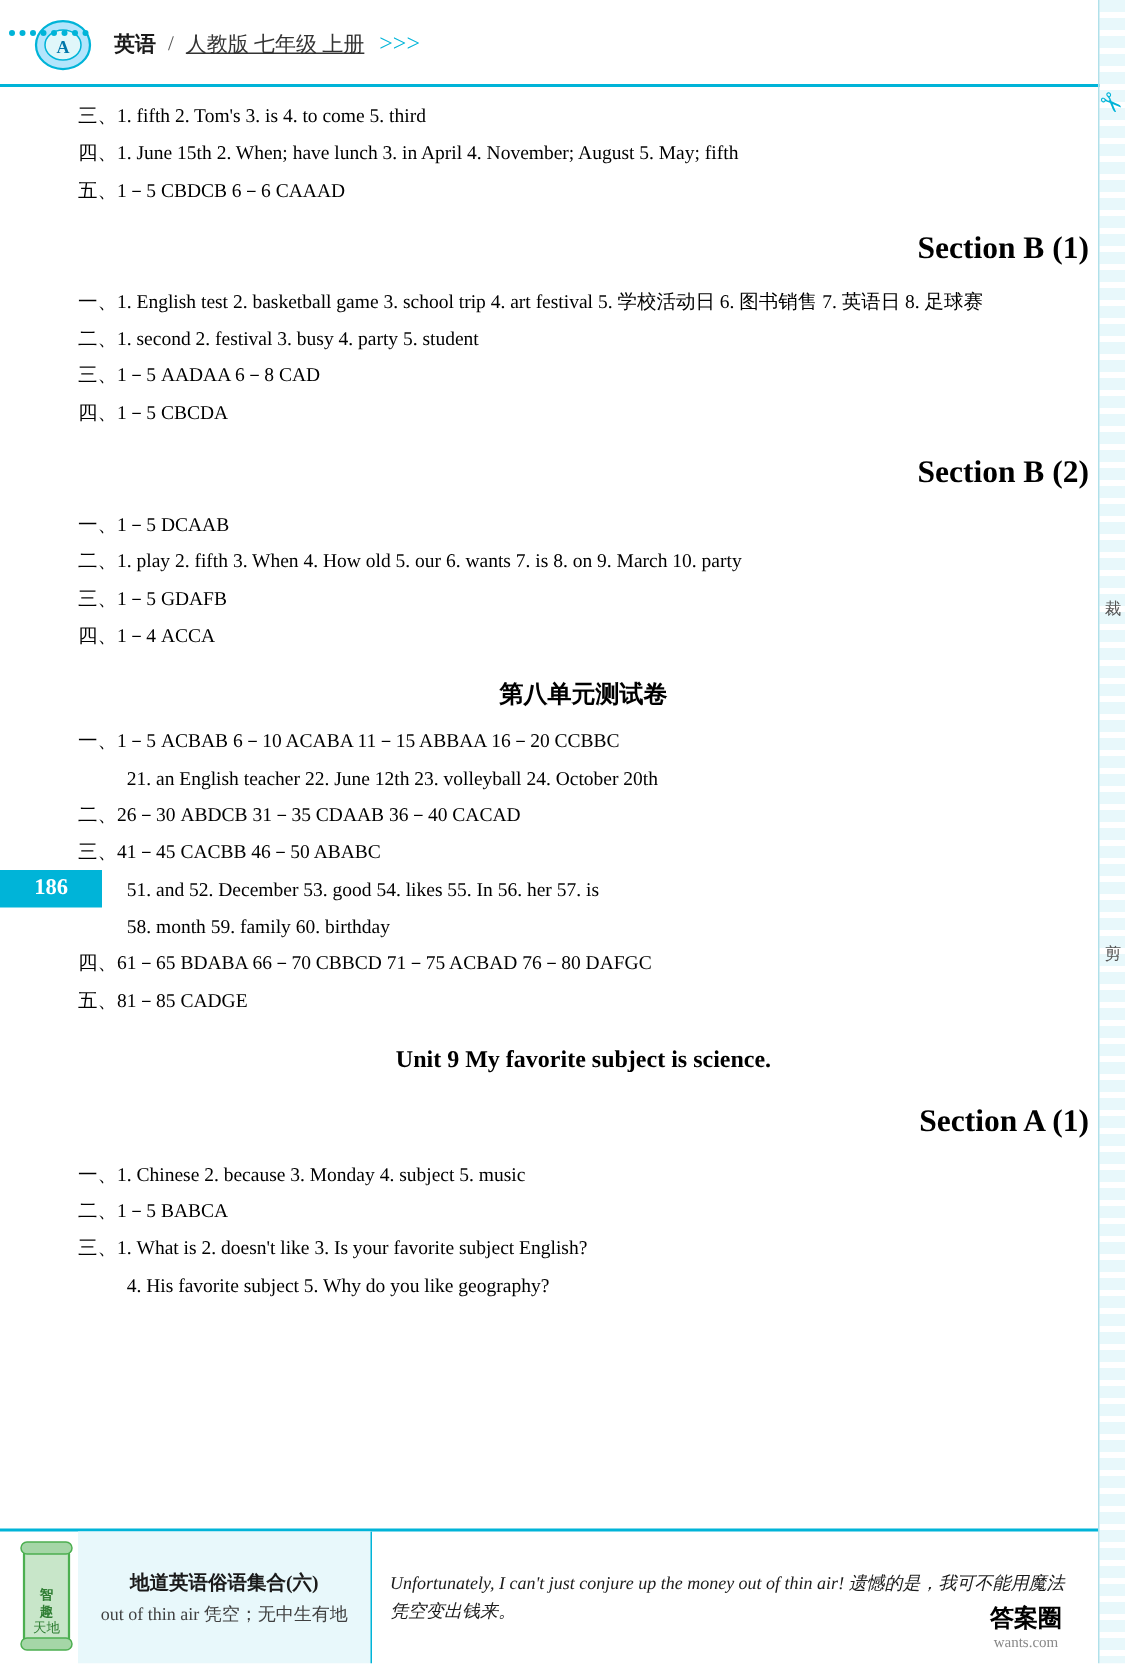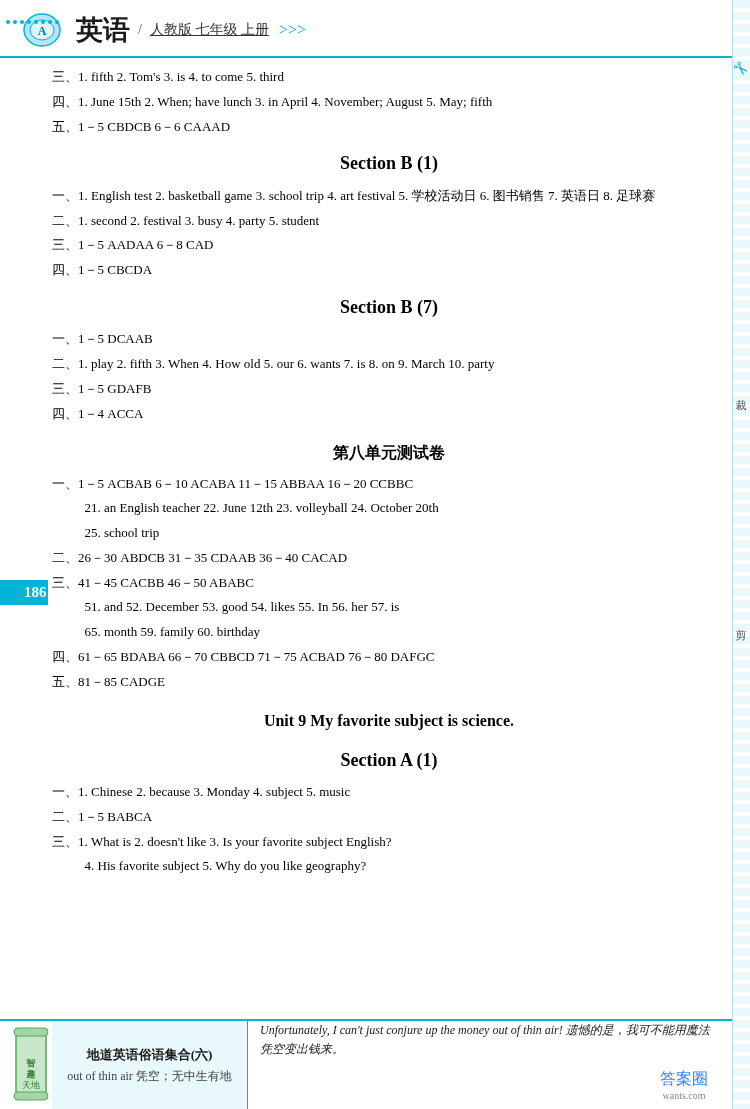--- a/index.html
+++ b/index.html
@@ -26,21 +26,21 @@
       height: 44px;
       margin-right: 8px;
       flex-shrink: 0;
     }
     .header-title {
       display: flex;
       align-items: center;
       gap: 4px;
     }
     .header-title .subject {
-      font-size: 27px;
+      font-size: 14px;
       font-weight: bold;
       color: #1a1a1a;
       font-family: "KaiTi", "楷体", serif;
     }
     .header-title .divider {
       color: #555;
       font-size: 14px;
       margin: 0 4px;
     }
     .header-title .grade-info {
@@ -69,22 +69,22 @@
 
     
     .page-badge {
       position: absolute;
       left: 0;
       top: 580px;
       background: #00b4d8;
       color: #fff;
       font-weight: bold;
       font-size: 15px;
-      padding: 4px 24px;
-      width: 32px;
+      padding: 4px 8px;
+      width: 68px;
       text-align: center;
     }
 
     
     .right-deco {
       position: absolute;
       right: 0;
       top: 0;
       width: 18px;
       height: 1109px;
@@ -124,23 +124,23 @@
       letter-spacing: 2px;
     }
 
     
     .content {
       padding: 8px 24px 8px 52px;
       line-height: 1.7;
     }
 
     .section-header {
-      text-align: center;
-      font-weight: bold;
-      font-size: 18px;
+      text-align: right;
+      font-weight: bold;
+      font-size: 21px;
       margin: 10px 0 6px 0;
     }
 
     .unit-header {
       text-align: center;
       font-weight: bold;
       font-size: 16px;
       margin: 14px 0 6px 0;
     }
 
@@ -180,36 +180,36 @@
       font-size: 13px;
       color: #1a1a1a;
       margin-bottom: 4px;
     }
     .footer-left .idiom-text {
       font-size: 12px;
       color: #404040;
     }
     .footer-right {
       flex: 1;
-      padding: 0 12px;
+      padding: 25px 12px;
       font-size: 12px;
       color: #1a1a1a;
       line-height: 1.6;
       font-style: italic;
     }
     .footer-logo {
       position: absolute;
       right: 24px;
       bottom: 8px;
       text-align: center;
     }
     .footer-logo .logo-main {
       font-size: 16px;
-      font-weight: normal;
-      color: #3b82f6;
+      font-weight: bold;
+      color: #000000;
     }
     .footer-logo .logo-sub {
       font-size: 10px;
       color: #888;
     }
 
     
     .zh { font-family: "SimSun", "宋体", serif; }
     .bold { font-weight: bold; }
 
@@ -280,21 +280,21 @@
       <span>二、</span><span>1. second  2. festival  3. busy  4. party  5. student</span>
     </div>
     <div class="content-row">
       <span>三、</span><span>1－5 AADAA  6－8 CAD</span>
     </div>
     <div class="content-row">
       <span>四、</span><span>1－5 CBCDA</span>
     </div>
   </div>
 
-  <div class="section-header">Section B (7)</div>
+  <div class="section-header">Section B (2)</div>
 
   <div class="content-block">
     <div class="content-row">
       <span>一、</span><span>1－5 DCAAB</span>
     </div>
     <div class="content-row">
       <span>二、</span><span>1. play  2. fifth  3. When  4. How old  5. our  6. wants  7. is  8. on  9. March  10. party</span>
     </div>
     <div class="content-row">
       <span>三、</span><span>1－5 GDAFB</span>
@@ -306,34 +306,31 @@
 
   <div class="unit-header zh">第八单元测试卷</div>
 
   <div class="content-block">
     <div class="content-row">
       <span>一、</span><span>1－5 ACBAB  6－10 ACABA  11－15 ABBAA  16－20 CCBBC</span>
     </div>
     <div class="content-row indent">
       <span>21. an English teacher  22. June 12th  23. volleyball  24. October 20th</span>
     </div>
-    <div class="content-row indent">
-      <span>25. school trip</span>
-    </div>
     <div class="content-row">
       <span>二、</span><span>26－30 ABDCB  31－35 CDAAB  36－40 CACAD</span>
     </div>
     <div class="content-row">
       <span>三、</span><span>41－45 CACBB  46－50 ABABC</span>
     </div>
     <div class="content-row indent">
       <span>51. and  52. December  53. good  54. likes  55. In  56. her  57. is</span>
     </div>
     <div class="content-row indent">
-      <span>65. month  59. family  60. birthday</span>
+      <span>58. month  59. family  60. birthday</span>
     </div>
     <div class="content-row">
       <span>四、</span><span>61－65 BDABA  66－70 CBBCD  71－75 ACBAD  76－80 DAFGC</span>
     </div>
     <div class="content-row">
       <span>五、</span><span>81－85 CADGE</span>
     </div>
   </div>
 
   <div class="unit-header">

